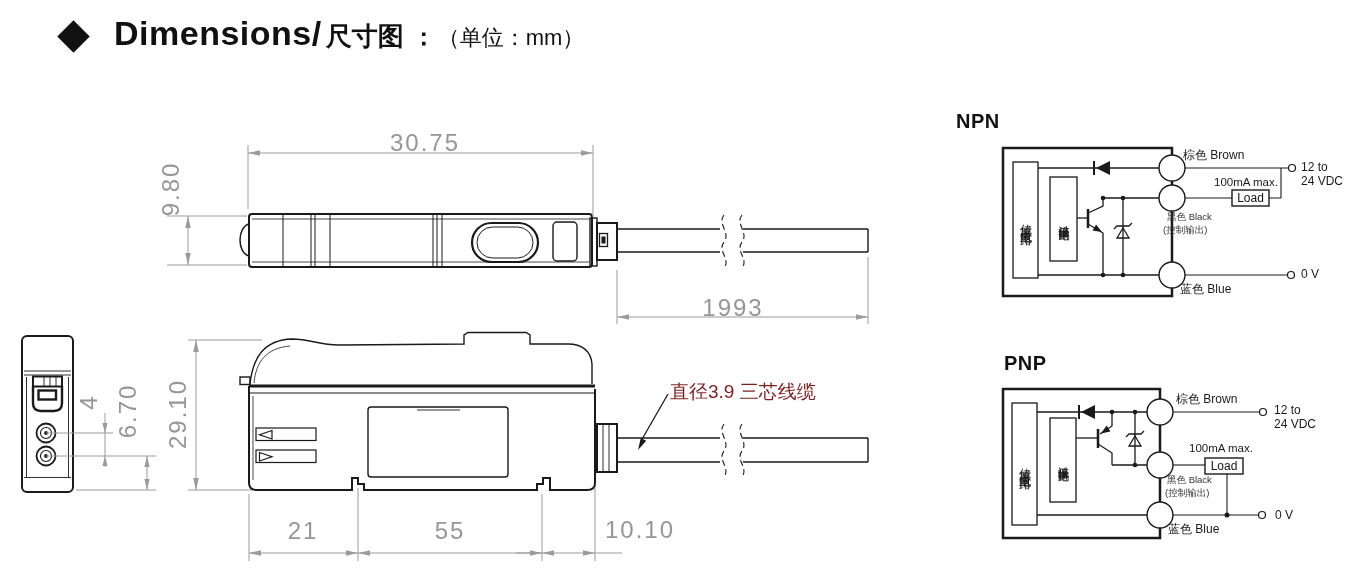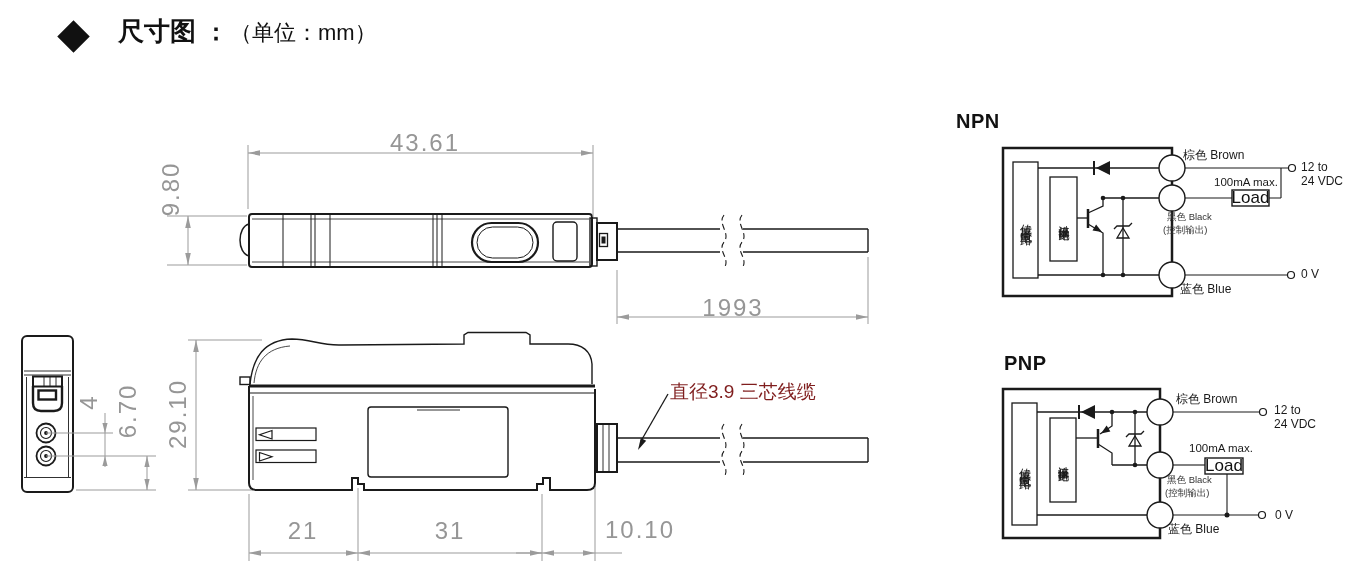--- a/index.html
+++ b/index.html
@@ -11,32 +11,33 @@
   .t-en{font-size:34px;font-weight:bold;letter-spacing:0.5px;}
   .t-zh{font-size:26px;font-weight:bold;margin-left:4px;text-align:center;}
   .t-colon{font-size:24px;font-weight:bold;margin-left:8px;}
   .t-unit{font-size:22px;margin-left:2px;font-weight:500;}
   .dimh{position:absolute;text-align:center;color:#969696;font-size:24px;letter-spacing:2px;white-space:nowrap;}
   .dimr{position:absolute;display:flex;align-items:center;justify-content:center;transform:rotate(-90deg);color:#969696;font-size:24px;letter-spacing:2px;white-space:nowrap;}
   .callout{position:absolute;font-size:19px;font-weight:500;color:#7f1d1d;white-space:nowrap;}
   .circ-h{position:absolute;font-size:20px;font-weight:bold;color:#111;letter-spacing:0.5px;}
   .cl{position:absolute;font-size:12px;color:#1a1a1a;white-space:nowrap;}
   .cl-small{position:absolute;font-size:9.5px;color:#333;white-space:nowrap;}
-  .loadbox{position:absolute;display:flex;align-items:center;justify-content:center;font-size:17px;color:#111;text-align:center;}
+  .loadbox{position:absolute;display:flex;align-items:center;justify-content:center;font-size:12px;color:#111;text-align:center;}
   .supply{position:absolute;font-size:12px;color:#1a1a1a;line-height:13.5px;white-space:nowrap;}
   .vwrap{position:absolute;display:flex;align-items:center;justify-content:center;}
   .vwrap span{writing-mode:vertical-rl;text-orientation:upright;letter-spacing:2px;font-size:12px;color:#1a1a1a;}
 </style>
 </head>
 <body>
 
 <div class="page">
 
   <div class="diamond"></div>
   <div class="title">
+    <span class="t-en">Dimensions/</span>
       <span class="t-zh">尺寸图</span>
     <span class="t-colon">：</span>
     <span class="t-unit">（单位：mm）</span>
   </div>
 
   <svg width="1361" height="581" viewBox="0 0 1361 581">
 
     <g stroke="#1a1a1a" fill="none">
       <rect x="249" y="214" width="343" height="53" rx="3" stroke-width="2"></rect>
       <path d="M252,219 H589" stroke-width="0.8"></path>
@@ -215,28 +216,28 @@
       <circle cx="1263" cy="412" r="3.5" stroke-width="1.2"></circle>
       <path d="M1173,465 H1205" stroke-width="1.1"></path>
       <rect x="1205" y="458" width="38" height="16" stroke-width="1.4"></rect>
       <path d="M1227,474 V515" stroke-width="1.1"></path>
       <path d="M1173,515 H1258" stroke-width="1.1"></path>
       <circle cx="1262" cy="515" r="3.5" stroke-width="1.2"></circle>
       <circle cx="1227" cy="515" r="2.5" fill="#1a1a1a" stroke="none"></circle>
     </g>
   </svg>
 
-  <div class="dimh" style="left:375px;top:129px;width:100px;">43.61</div>
+  <div class="dimh" style="left:375px;top:129px;width:100px;">30.75</div>
   <div class="dimr" style="left:131px;top:176px;width:80px;height:26px;">9.80</div>
   <div class="dimh" style="left:683px;top:294px;width:100px;">1993</div>
   <div class="dimr" style="left:133px;top:401px;width:90px;height:26px;">29.10</div>
   <div class="dimr" style="left:74px;top:389px;width:30px;height:26px;">4</div>
   <div class="dimr" style="left:96px;top:398px;width:64px;height:26px;">6.70</div>
   <div class="dimh" style="left:273px;top:517px;width:60px;">21</div>
-  <div class="dimh" style="left:420px;top:517px;width:60px;">31</div>
+  <div class="dimh" style="left:420px;top:517px;width:60px;">55</div>
   <div class="dimh" style="left:603px;top:516px;width:74px;">10.10</div>
   <div class="callout" style="left:670px;top:379px;">直径3.9  三芯线缆</div>
 
   <div class="circ-h" style="left:956px;top:110px;">NPN</div>
   <div class="vwrap" style="left:1013px;top:162px;width:25px;height:116px;">
       <span>传感器主电路</span>
     </div>
   <div class="vwrap" style="left:1050px;top:177px;width:27px;height:84px;">
       <span style="font-size:11px;letter-spacing:1px;">过流保护电路</span>
     </div>

